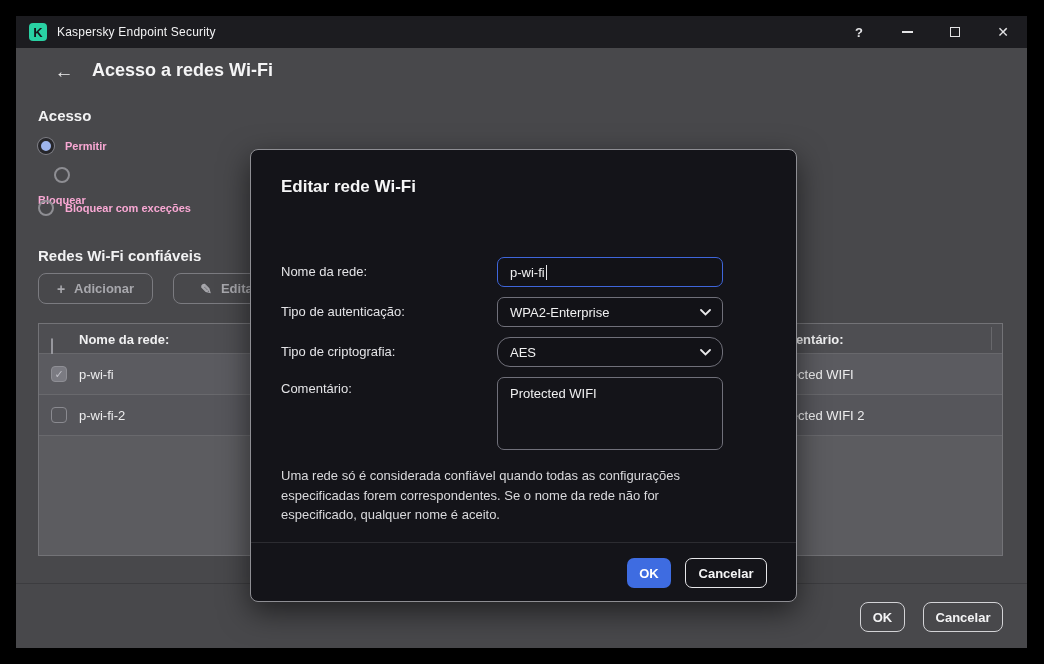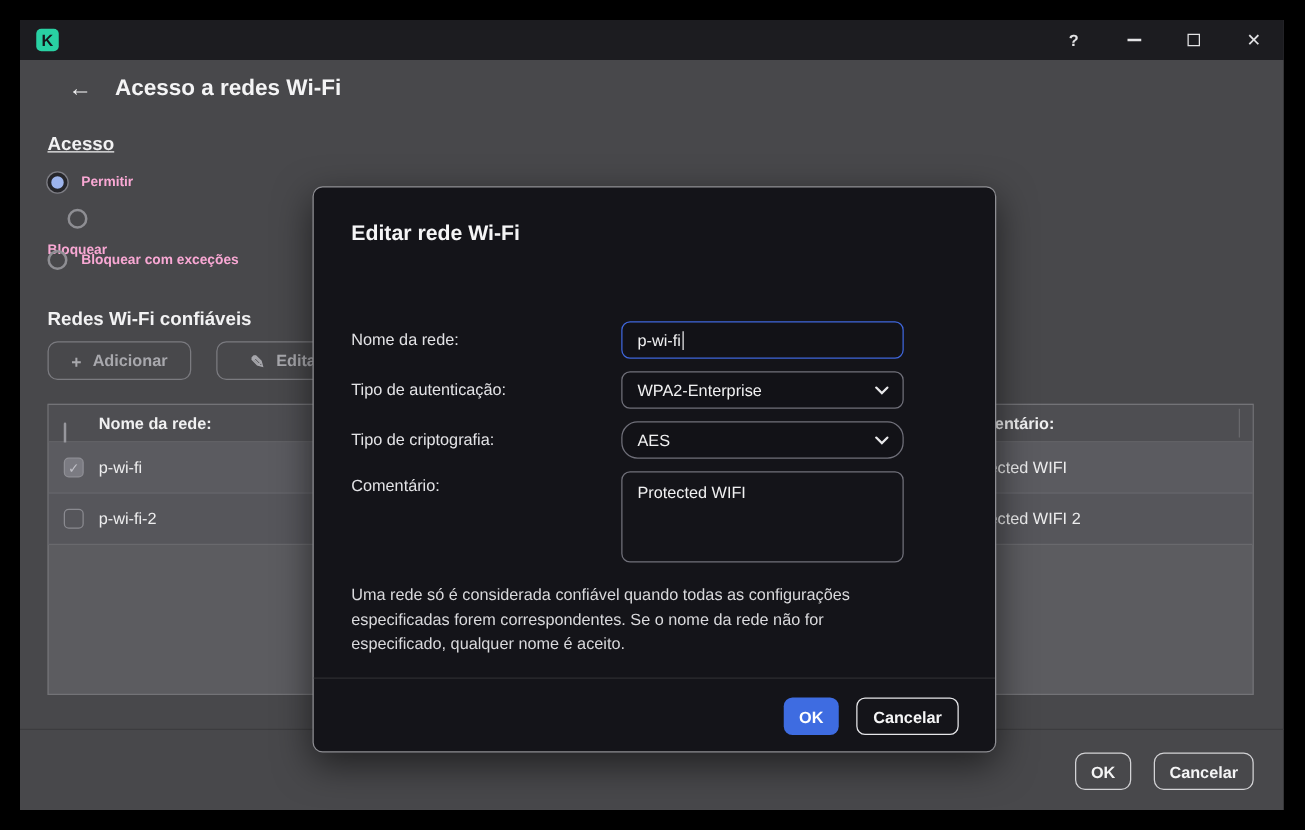--- a/index.html
+++ b/index.html
@@ -20,21 +20,21 @@
             color:#e3e3e5; font-size:13px; font-weight:600; cursor:default; }
   .min-bar { width:11px; height:2px; background:#e3e3e5; }
   .max-box { width:10px; height:10px; border:1.5px solid #e3e3e5; }
   .close-glyph { font-size:14px; font-weight:400; }
 
   .back-btn { position:absolute; left:36px; top:44px; width:24px; height:24px; color:#ededee;
               font-size:19px; display:flex; align-items:center; justify-content:center; }
   .page-title { position:absolute; left:76px; top:44px; font-size:18px; font-weight:700; color:#f4f4f5; }
 
   .sec-heading { position:absolute; font-size:15px; font-weight:700; color:#f2f2f3; }
-  .h-access { left:22px; top:91px;text-decoration:underline; }
+  .h-access { left:22px; top:91px; }
   .h-trusted { left:22px; top:231px; }
 
   .radio-row { position:absolute; left:22px; height:20px; display:flex; align-items:center; gap:11px; }
   .radio { width:16px; height:16px; border-radius:50%; flex:0 0 auto; }
   .radio.sel { background:#9db4ec; border:3px solid #26262a; box-shadow:0 0 0 1px #7e7e85; }
   .radio.unsel { border:2px solid #8e8e93; }
   .radio-label { font-size:11px; font-weight:600; color:#f9a8d4; }
 
   .tool-btn { position:absolute; top:257px; height:31px; border:1px solid #7b7b80; border-radius:8px;
               display:flex; align-items:center; justify-content:center; gap:9px;
@@ -101,20 +101,21 @@
 </style>
 </head>
 <body>
 
 <div class="screen">
 
   <div class="window">
 
     <div class="titlebar">
       <div class="logo">K</div>
+      <div class="app-title">Kaspersky Endpoint Security</div>
       <div class="tb-controls">
         <div class="tb-btn">
           <span>?</span>
         </div>
         <div class="tb-btn">
           <span class="min-bar"></span>
         </div>
         <div class="tb-btn">
           <span class="max-box"></span>
         </div>

